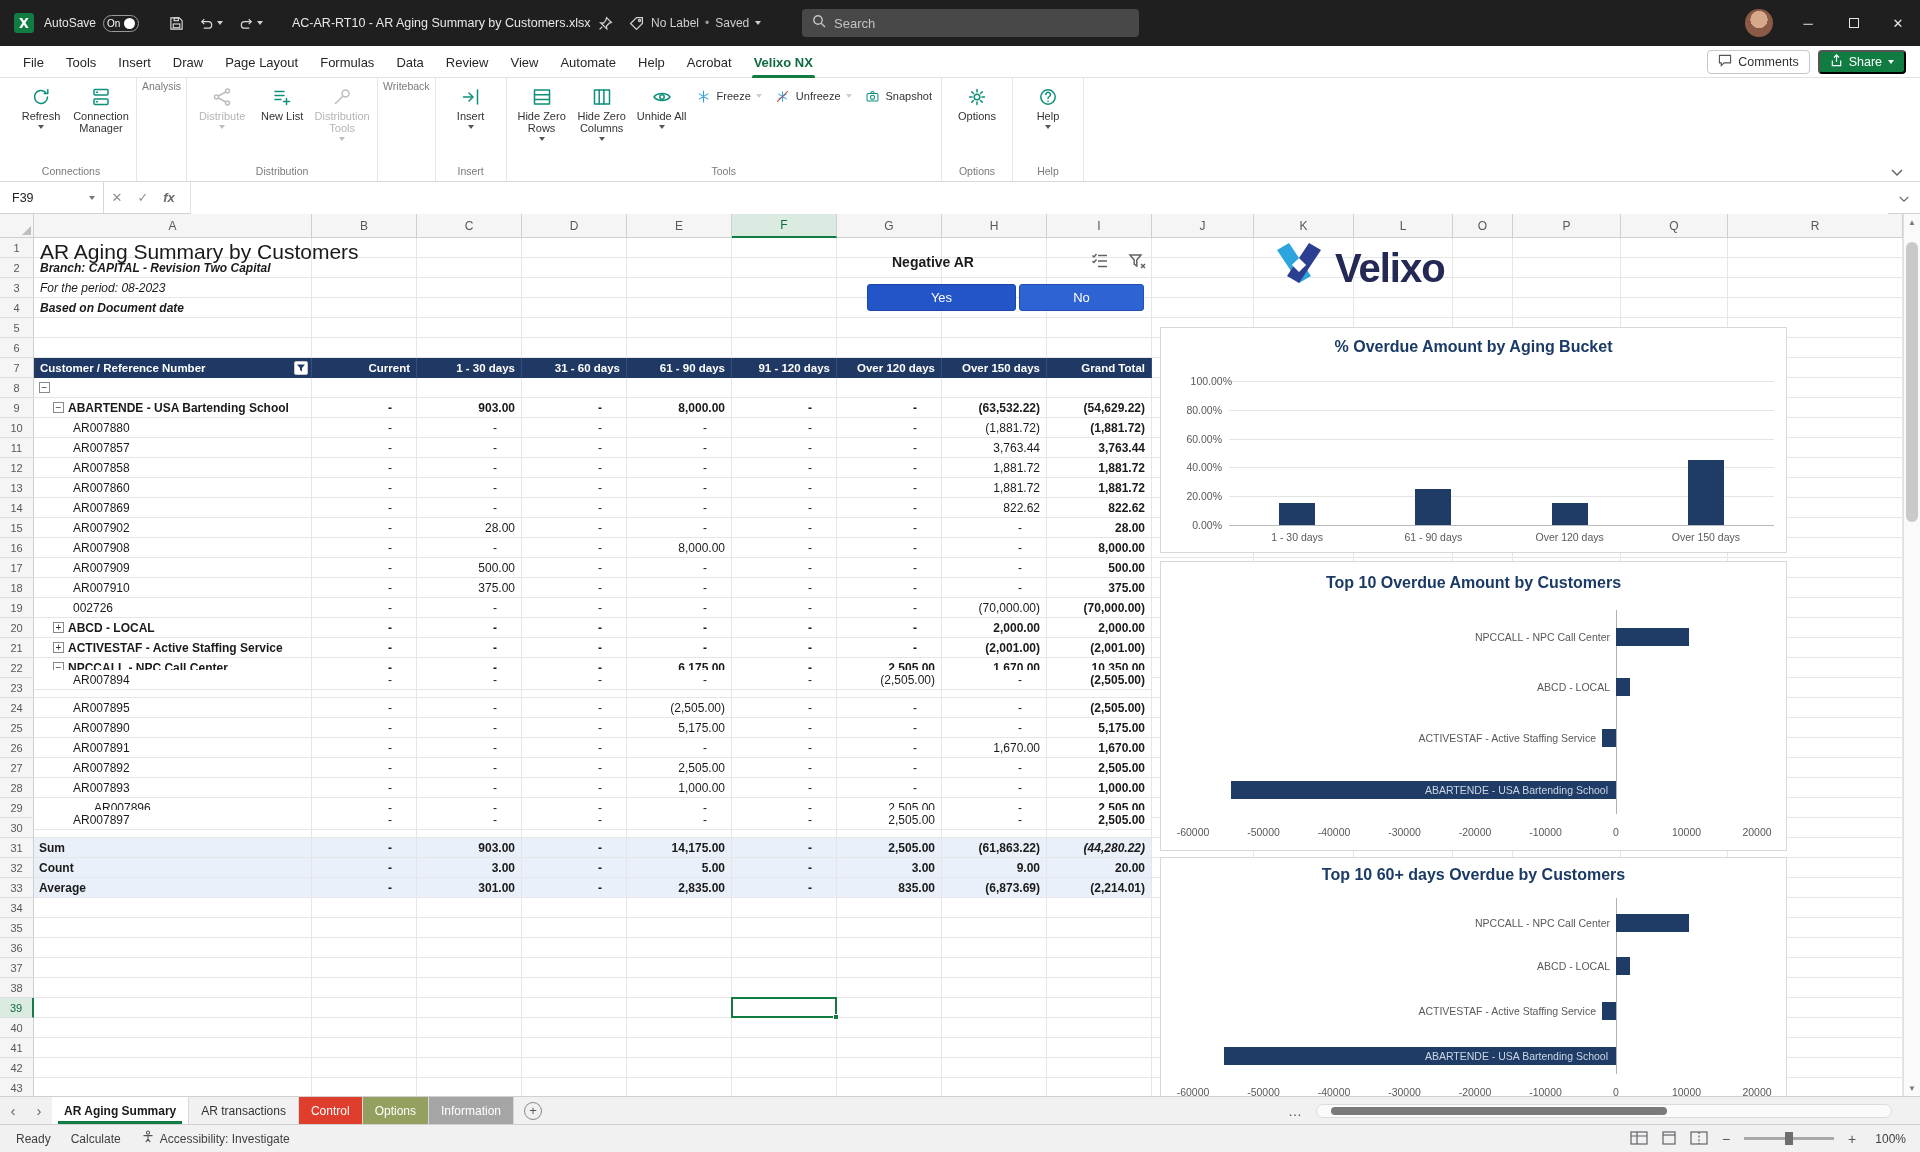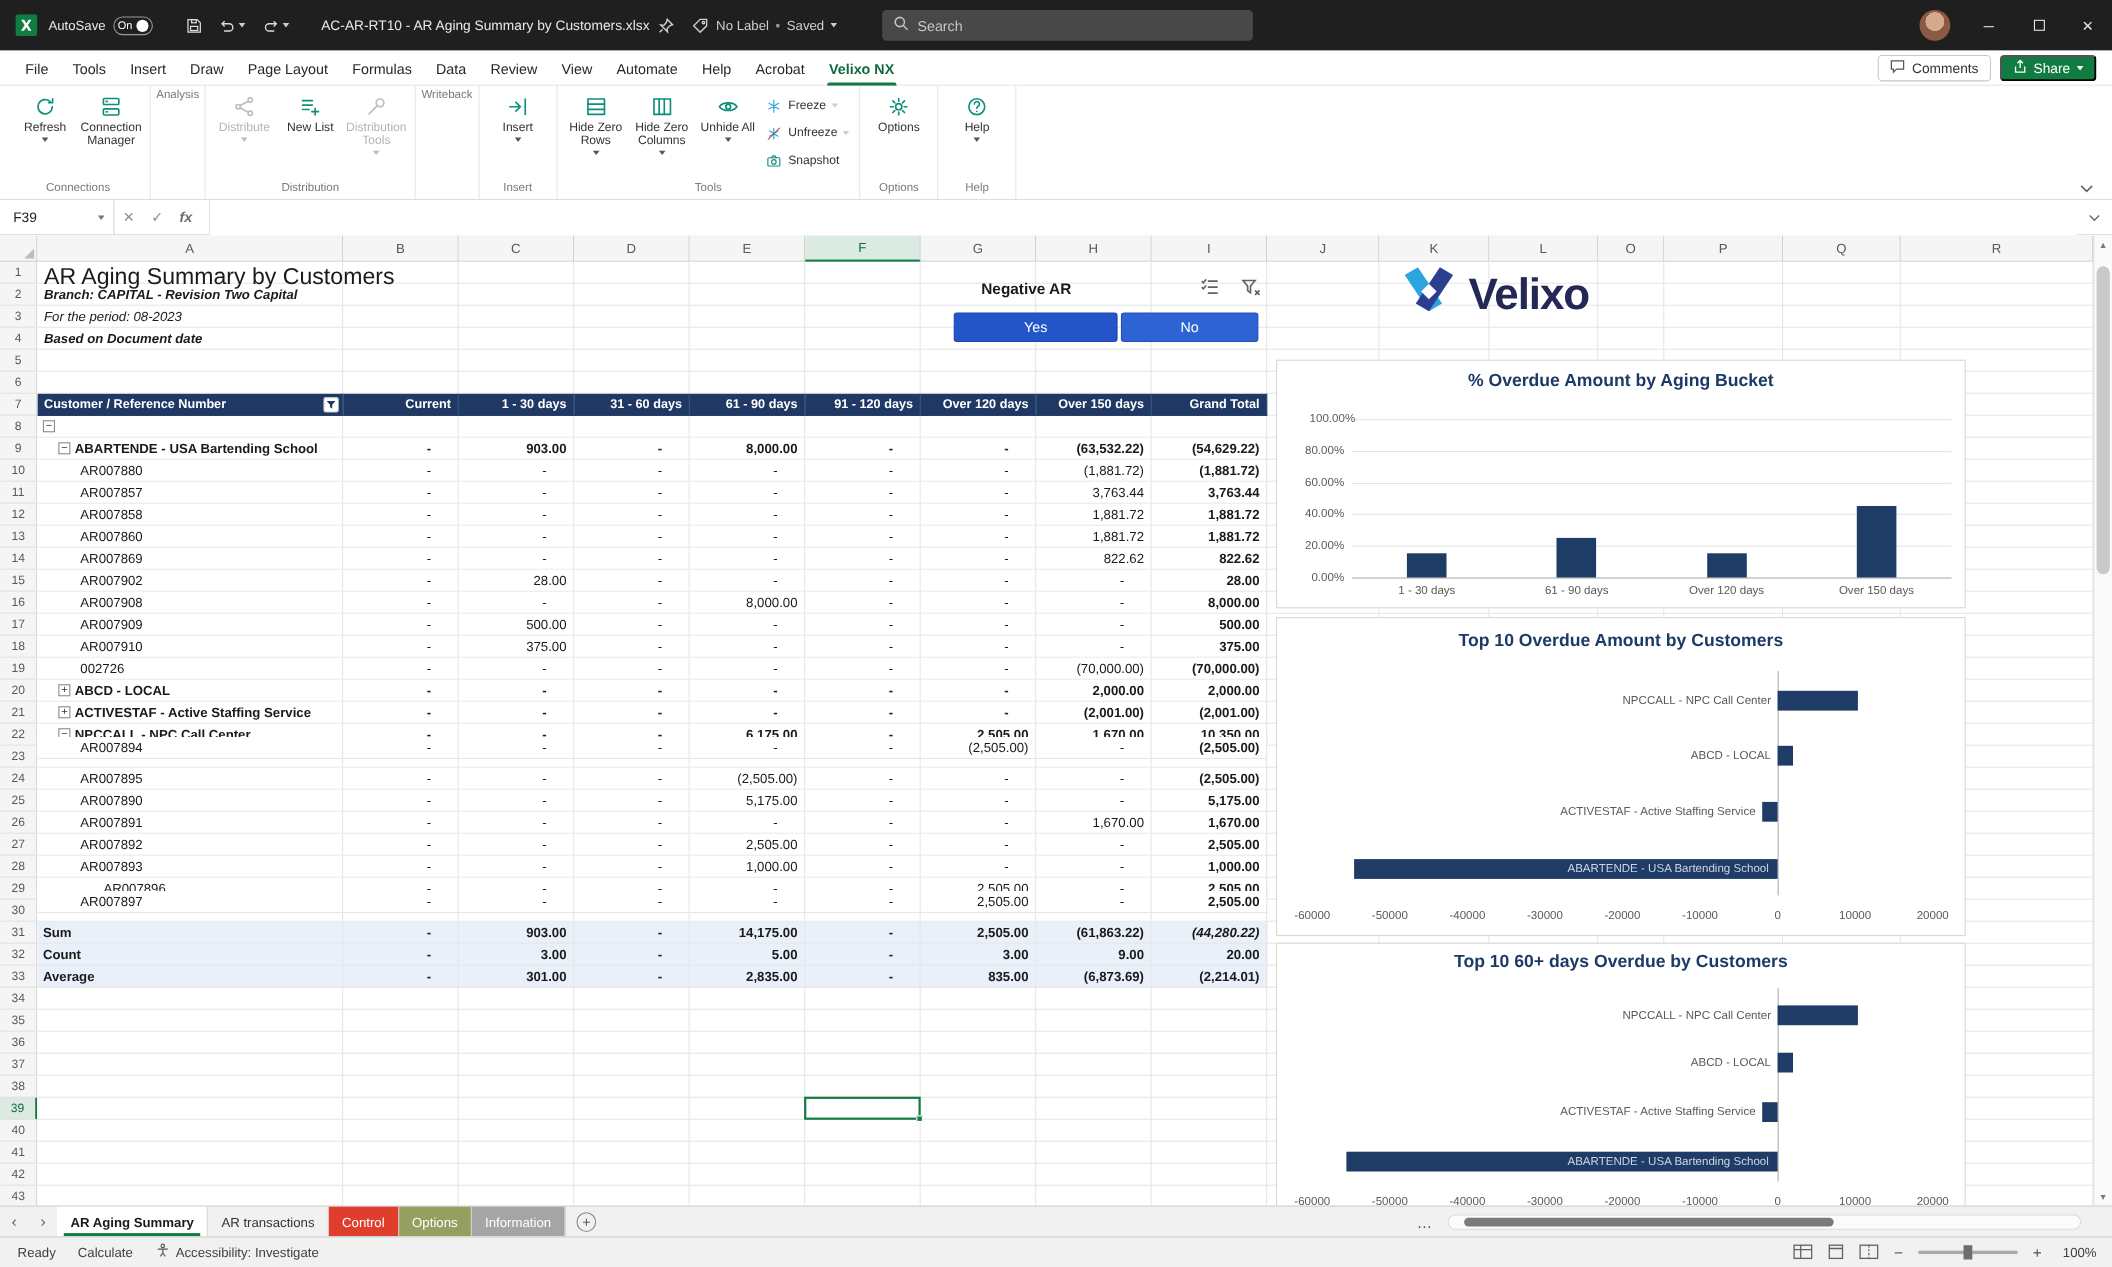--- a/index.html
+++ b/index.html
@@ -42,21 +42,21 @@
   .rgroup-label{height:18px;font-size:10.5px;color:#7a7a7a;text-align:center;line-height:16px}
   .rbtn{width:60px;display:flex;flex-direction:column;align-items:center;padding-top:7px;gap:1px;height:84px}
   .rbtn .ric{width:26px;height:24px;display:flex;align-items:center;justify-content:center;color:#0e8f7a}
   .rbtn .ric svg{width:22px;height:22px}
   .rbtn .rlabel{font-size:11px;line-height:12px;text-align:center;color:#333}
   .rbtn.disabled .rlabel{color:#b4b4b4}
   .rbtn.disabled .ric{color:#bdbdbd}
   .rbtn .chev-d{border-top-color:#555;margin-top:2px}
   .rbtn.disabled .chev-d{border-top-color:#bdbdbd}
   .freeze-color{color:#2ba3dd !important}
-  .rsmall-col{display:flex;flex-direction:column;padding-top:8px;gap:5px}
+  .rsmall-col{display:flex;padding-top:8px;gap:5px}
   .rsmall{display:flex;align-items:center;gap:5px;height:20px;font-size:11px;color:#333;padding:0 4px}
   .rsmall .ric{width:16px;height:16px;color:#0e8f7a;display:flex;align-items:center;justify-content:center}
   .rsmall .ric svg{width:15px;height:15px}
   #ribbon-collapse{position:absolute;right:14px;bottom:8px;width:16px;height:10px;color:#666}
 
   
   #formulabar{position:absolute;top:182px;left:0;right:0;height:32px;background:#fff;border-bottom:1px solid #d2d2d2;display:flex;align-items:center}
   #namebox{width:104px;height:32px;border-right:1px solid #d8d8d8;display:flex;align-items:center;padding:0 8px 0 12px;font-size:12.5px;color:#222}
   #namebox .chev-d{margin-left:auto;border-top-color:#777}
   .fbar-ic{width:26px;text-align:center;color:#8f8f8f;font-size:13px}

